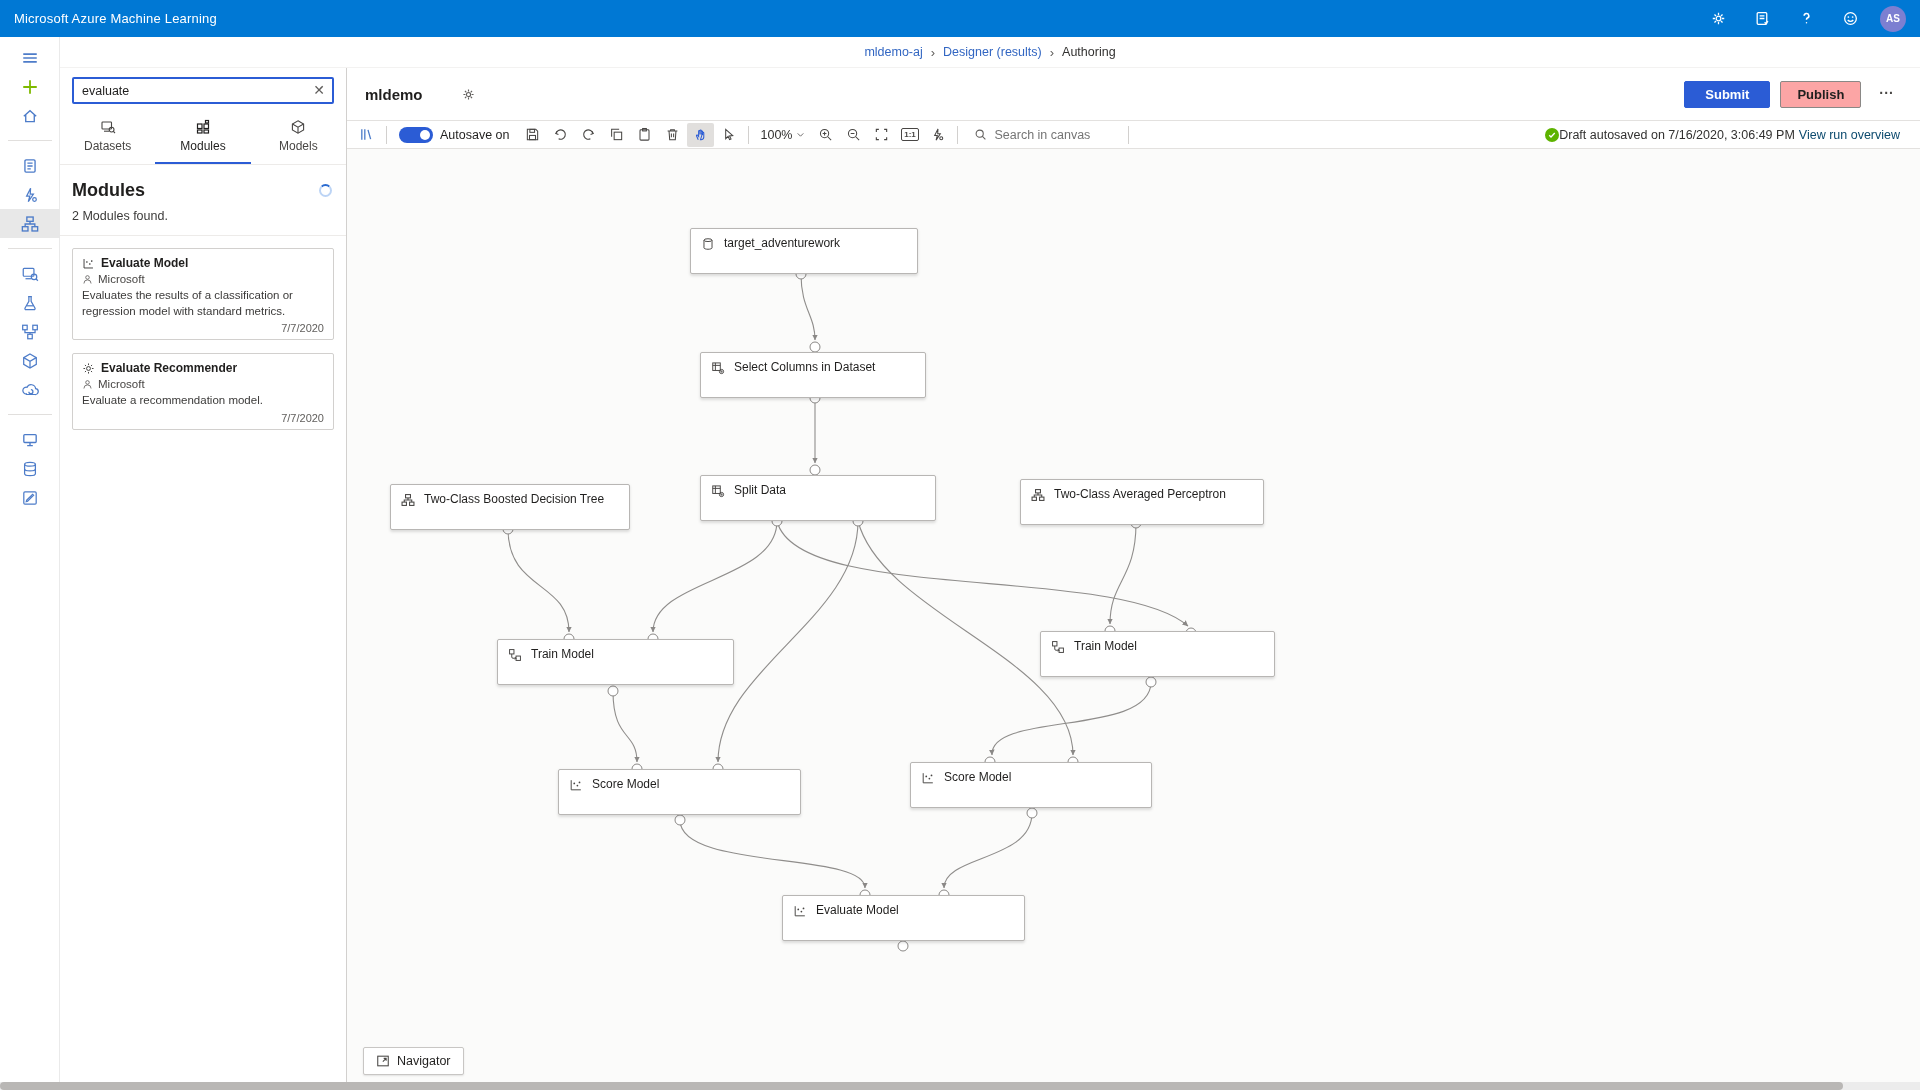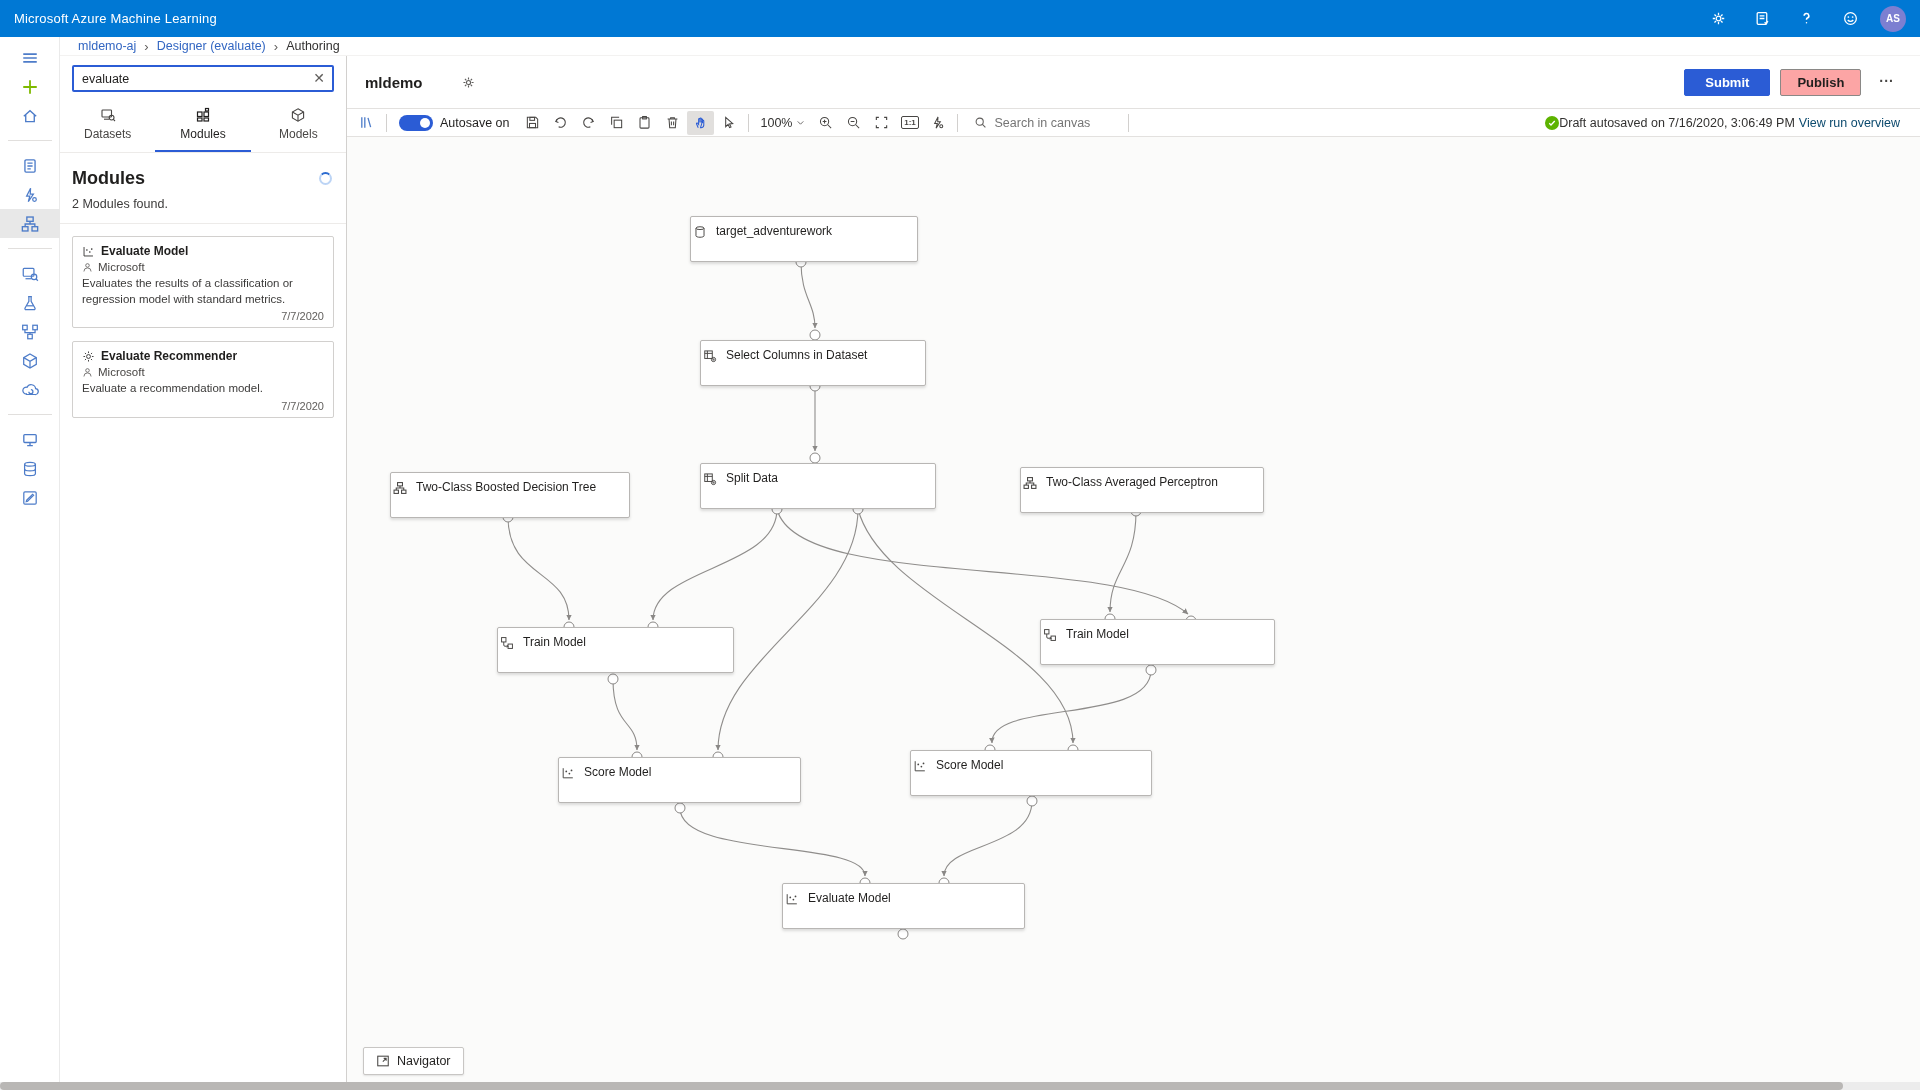--- a/index.html
+++ b/index.html
@@ -18,21 +18,21 @@
   
   .main { flex:1 1 auto; display:flex; min-height:0; }
   .rail { width:60px; background:#fff; border-right:1px solid #eaeaea; display:flex; flex-direction:column; align-items:center; padding-top:6px; flex:0 0 auto; }
   .rail-btn { width:60px; height:29px; display:flex; align-items:center; justify-content:center; color:#4d7cc9; cursor:pointer; }
   .rail-btn svg { width:18px; height:18px; }
   .rail-btn.green { color:#7fba00; }
   .rail-btn.sel { background:#e8e8e8; }
   .rail-div { width:44px; height:1px; background:#e1dfdd; margin:10px 0; }
 
   .content { flex:1 1 auto; display:flex; flex-direction:column; min-width:0; }
-  .breadcrumb { height:19px; display:flex; align-items:center; gap:8px; padding:0 18px; font-size:12.5px; border-bottom:1px solid #f3f2f1; flex:0 0 auto; }
+  .breadcrumb { height:31px; display:flex; align-items:center; gap:8px; padding:0 18px; font-size:12.5px; border-bottom:1px solid #f3f2f1; flex:0 0 auto;justify-content:center; }
   .crumb-link { color:#3266c2; cursor:pointer; }
   .crumb-sep { color:#605e5c; font-size:13px; }
   .crumb-cur { color:#323130; }
 
   .workspace { flex:1 1 auto; display:flex; min-height:0; }
 
   
   .panel { width:287px; border-right:1px solid #d2d0ce; background:#fff; flex:0 0 auto; display:flex; flex-direction:column; }
   .search-wrap { position:relative; margin:9px 12px 8px; }
   .search-input { width:100%; height:27px; border:2px solid #2b5cd5; border-radius:2px; font-size:12.5px; padding:0 26px 0 8px; outline:none; font-family:"Liberation Sans",sans-serif; color:#201f1e; }
@@ -83,21 +83,21 @@
   .canvas-search input { border:none; outline:none; font-size:12.5px; width:118px; color:#323130; font-family:"Liberation Sans",sans-serif; background:transparent; }
   .toolbar-right { margin-left:auto; display:flex; align-items:flex-end; padding-right:14px; }
   .check-circle { width:14px; height:14px; border-radius:50%; background:#5db300; color:#fff; display:flex; align-items:center; justify-content:center; }
   .check-circle svg { width:8px; height:8px; }
   .status-text { color:#323130; font-size:12.5px; }
   .run-link { color:#0c4a6e; font-size:12.5px; cursor:pointer; margin-left:4px; }
 
   
   .canvas { flex:1 1 auto; position:relative; background:#fbfbfa; min-height:0; overflow:hidden; }
   .edges { position:absolute; left:0; top:0; }
-  .node { position:absolute; height:46px; background:#fff; border:1px solid #b8b6b4; border-radius:2px; box-shadow:0 1.2px 3px rgba(0,0,0,.13); display:flex; align-items:flex-start; gap:9px; padding:7px 2px; font-size:12px; color:#201f1e; cursor:move; }
+  .node { position:absolute; height:46px; background:#fff; border:1px solid #b8b6b4; border-radius:2px; box-shadow:0 1.2px 3px rgba(0,0,0,.13); display:flex; align-items:flex-start; gap:9px; padding:7px 10px; font-size:12px; color:#201f1e; cursor:move; }
   .node svg { width:14px; height:14px; flex:0 0 auto; margin-top:1px; }
   .nlabel { white-space:nowrap; }
   .navigator { position:absolute; left:16px; bottom:7px; background:#fff; border:1px solid #c8c6c4; border-radius:2px; box-shadow:0 1px 2px rgba(0,0,0,.1); display:flex; align-items:center; gap:7px; padding:6px 12px; font-size:12.5px; color:#201f1e; cursor:pointer; }
   .navigator svg { width:14px; height:14px; color:#484644; }
 
   
   .hscroll { height:8px; background:#ececec; position:relative; flex:0 0 auto; }
   .hscroll-thumb { position:absolute; left:0; top:0; height:8px; width:96%; background:#b9b7b5; border-radius:4px; cursor:pointer; }
 </style>
 </head>
@@ -233,21 +233,21 @@
             <path d="M6 10.8 11.2 5.6l-.9-.9L5.1 9.9l-.4 1.3z"></path>
           </svg>
         </div>
     </nav>
 
     <div class="content">
 
       <div class="breadcrumb">
         <span class="crumb-link">mldemo-aj</span>
         <span class="crumb-sep">›</span>
-        <span class="crumb-link">Designer (evaluate)</span>
+        <span class="crumb-link">Designer (results)</span>
         <span class="crumb-sep">›</span>
         <span class="crumb-cur">Authoring</span>
       </div>
 
       <div class="workspace">
 
         <aside class="panel">
           <div class="search-wrap">
             <input class="search-input" value="evaluate" style="">
             <span class="search-clear">✕</span>

